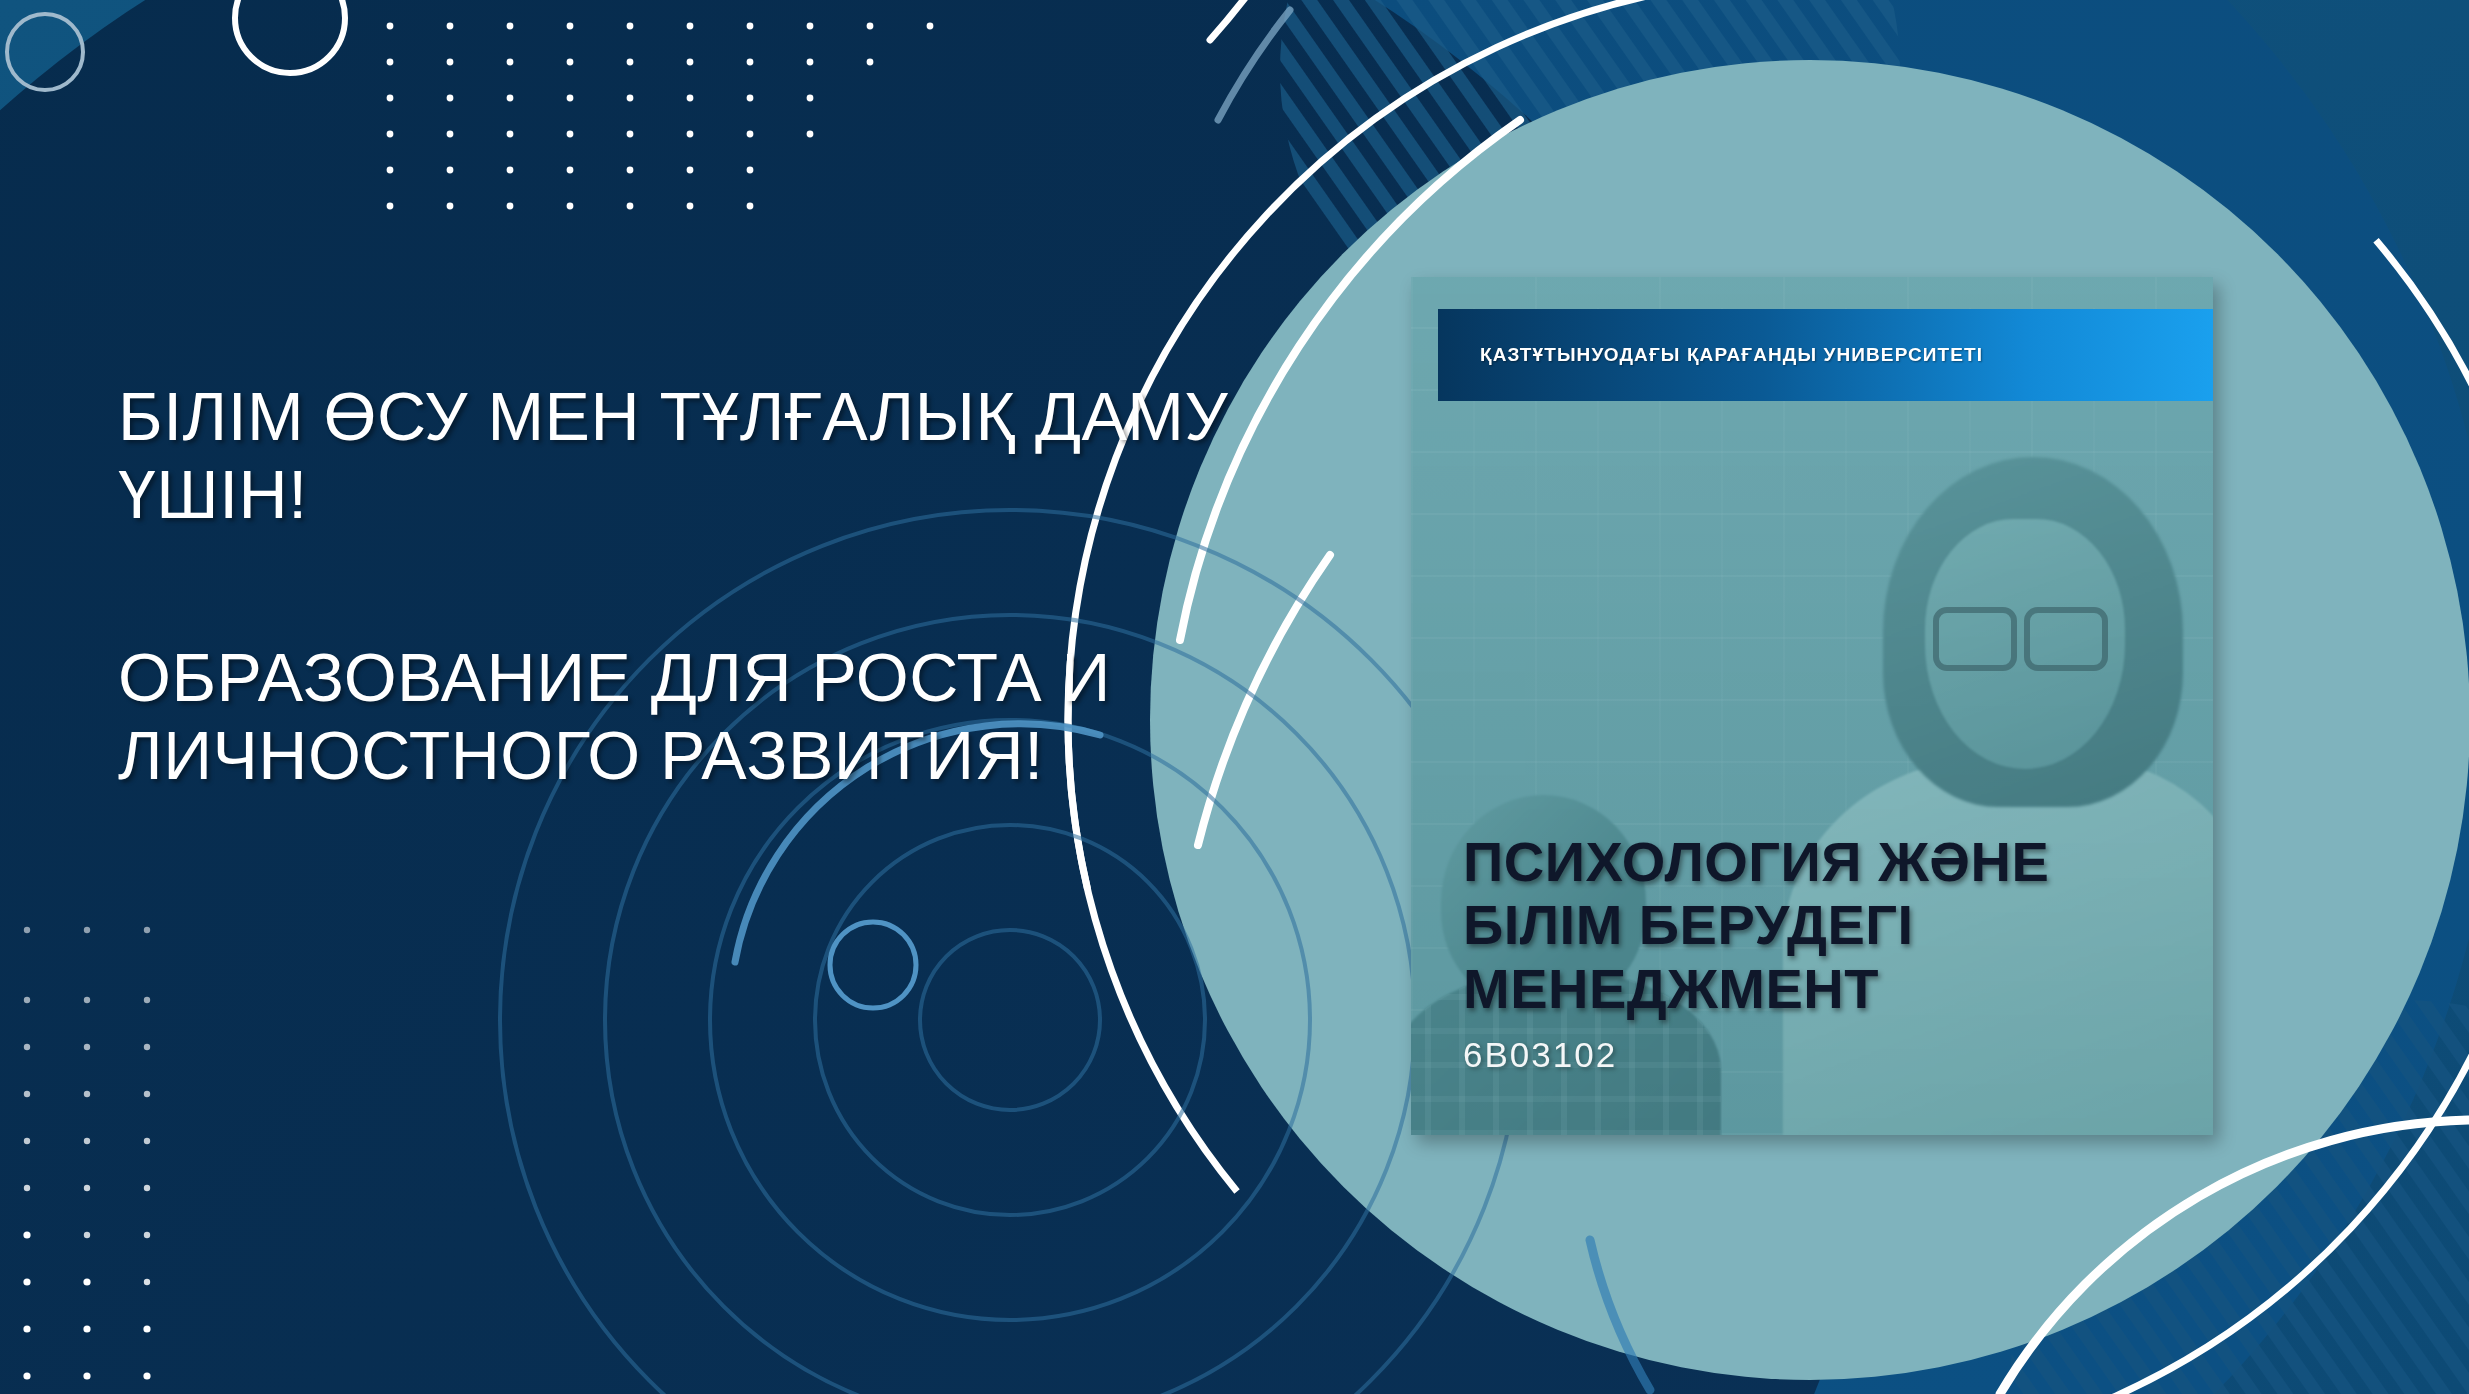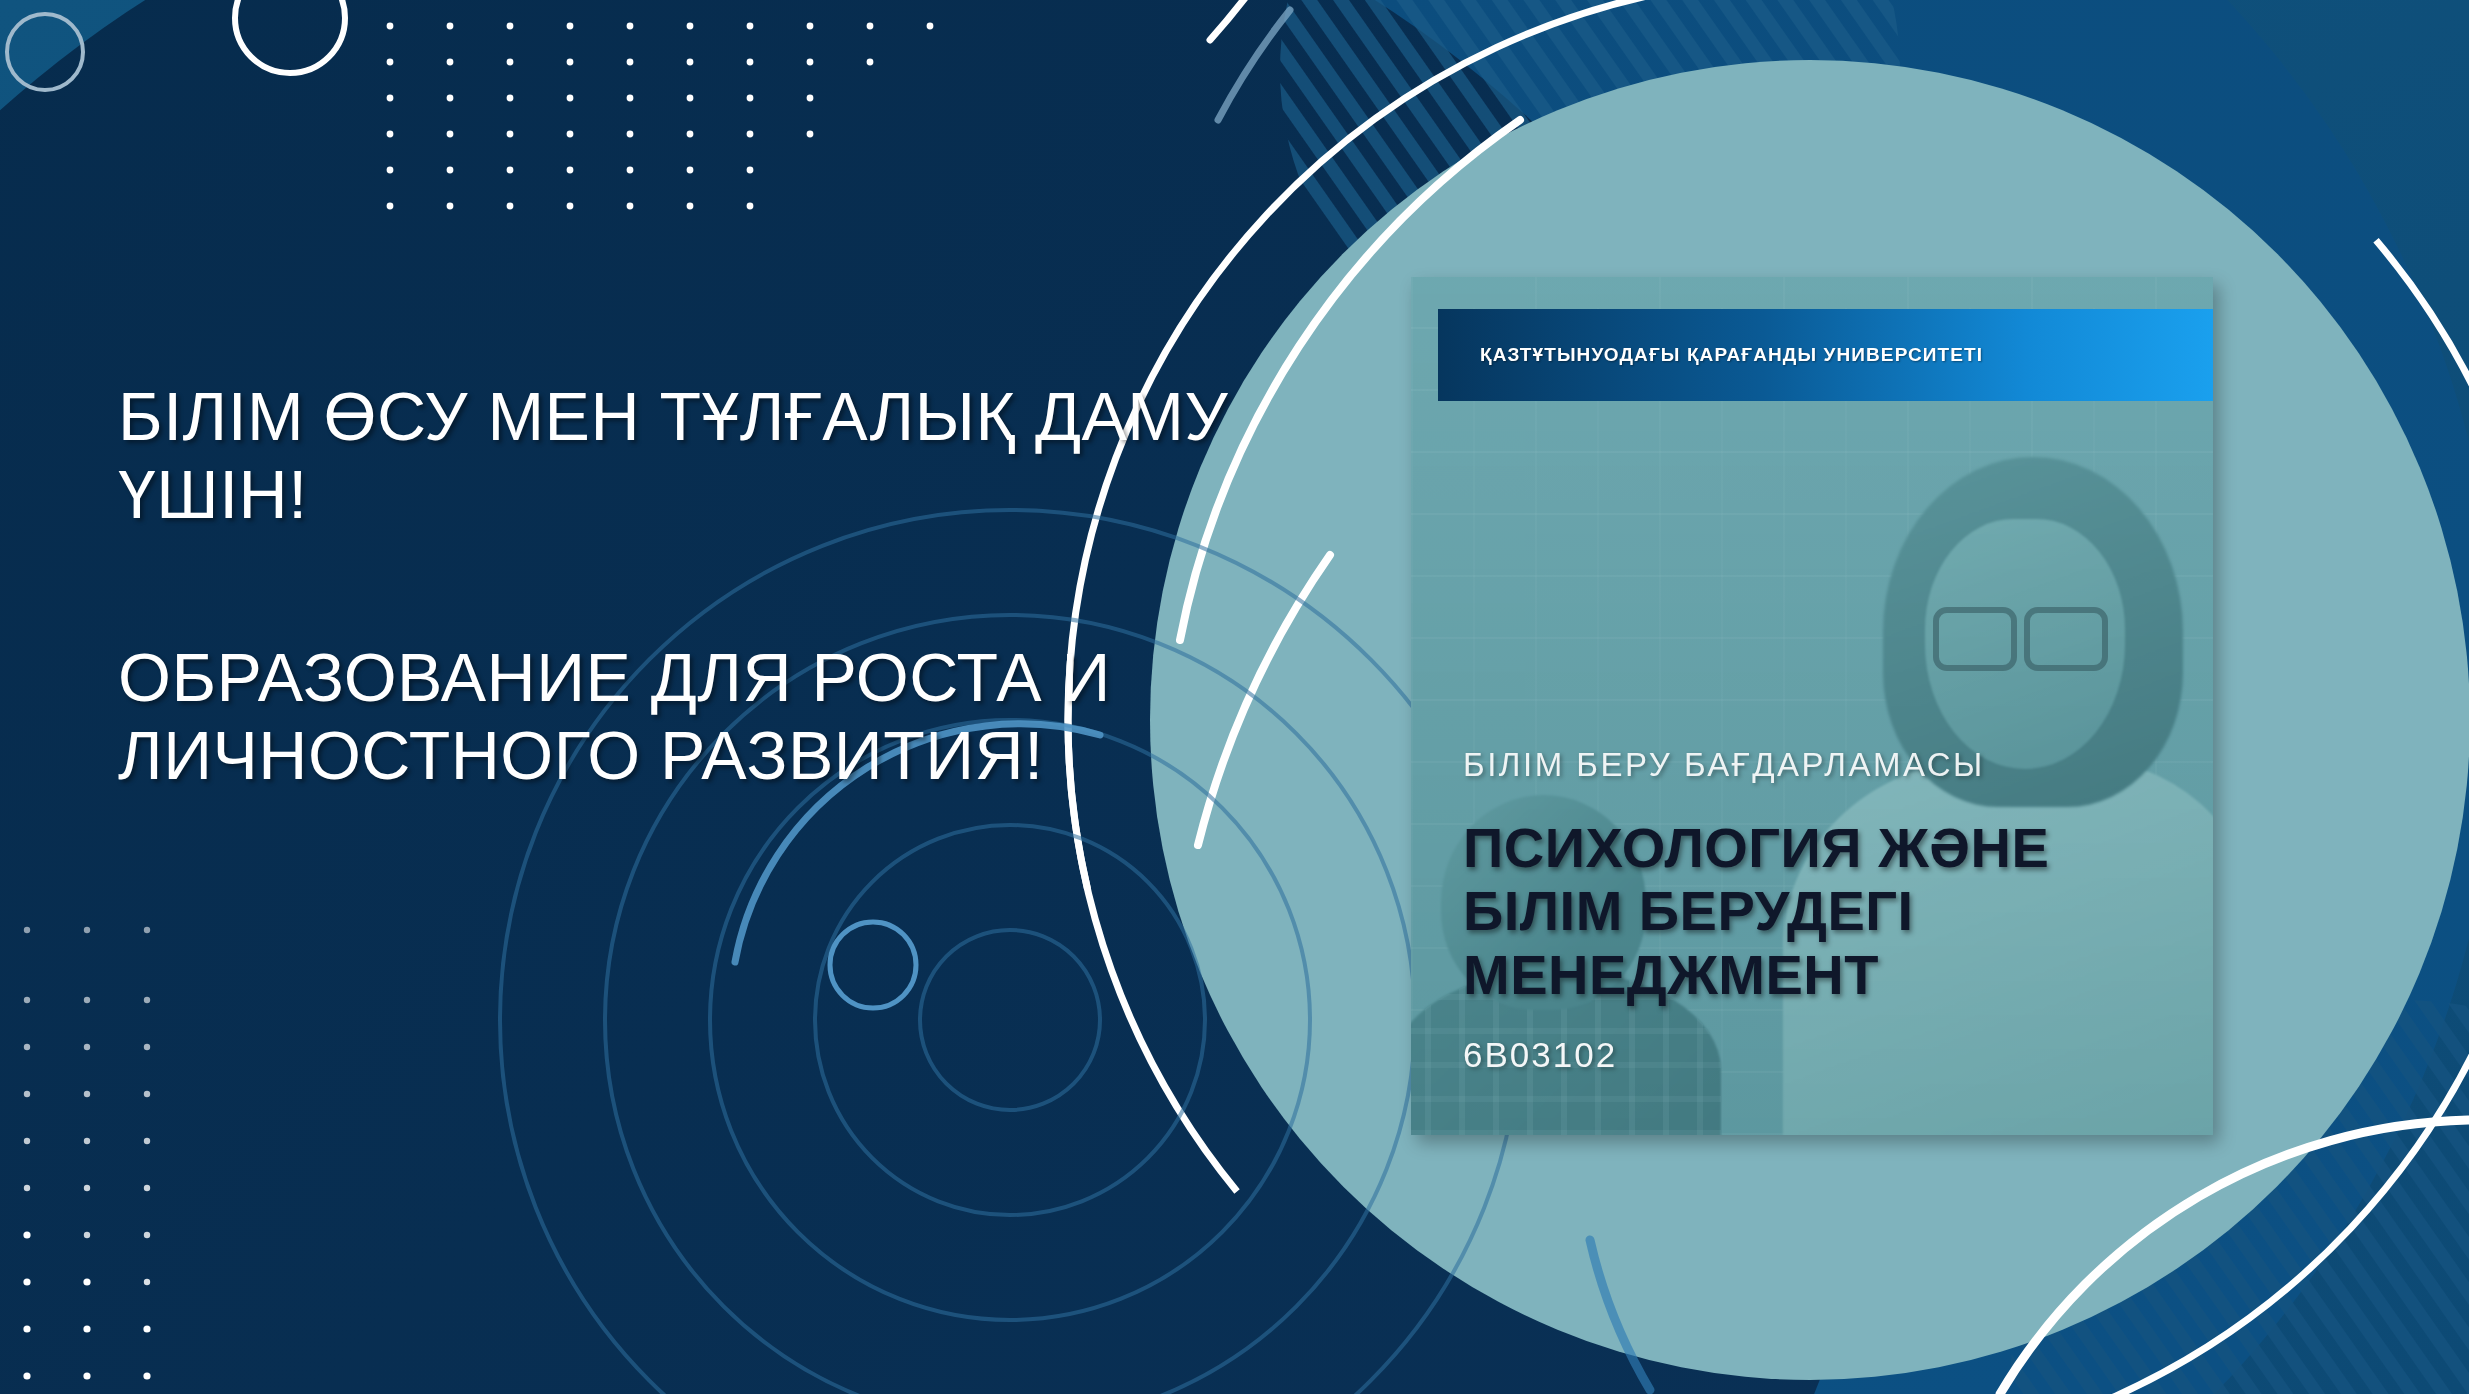--- a/index.html
+++ b/index.html
@@ -227,21 +227,21 @@
     font-weight: bold;
     line-height: 1.14;
     letter-spacing: 0.5px;
     text-shadow: 2px 3px 5px rgba(0,0,0,0.42);
     white-space: pre-line;
   }
   .poster-code {
     color: rgba(255,255,255,0.94);
     font-size: 35px;
     letter-spacing: 2px;
-    margin-top: 28px;
+    margin-top: 14px;
     text-shadow: 2px 2px 4px rgba(0,0,0,0.35);
   }
 </style>
 </head>
 <body>
 
 <div id="slide">
 
   <svg class="bg-svg" viewBox="0 0 2469 1394" preserveAspectRatio="none">
     <defs>
@@ -425,21 +425,20 @@
 
       <div class="teal-tint"></div>
       <div class="teal-tint2"></div>
     </div>
 
     <div class="poster-banner">
       <span>ҚАЗТҰТЫНУОДАҒЫ ҚАРАҒАНДЫ УНИВЕРСИТЕТІ</span>
     </div>
 
     <div class="poster-copy">
-      <div class="poster-kicker">БІЛІМ БЕРУ БАҒДАРЛАМАСЫ</div>
       <div class="poster-title">ПСИХОЛОГИЯ ЖӘНЕ
 БІЛІМ БЕРУДЕГІ
 МЕНЕДЖМЕНТ</div>
       <div class="poster-code">6B03102</div>
     </div>
   </div>
 
 </div>
 
 </body></html>

